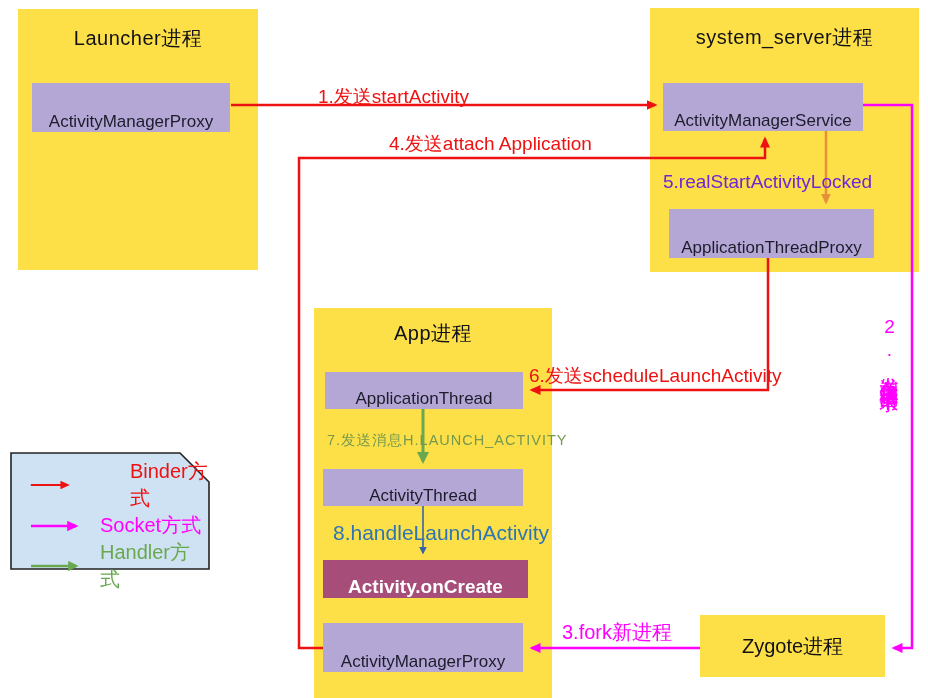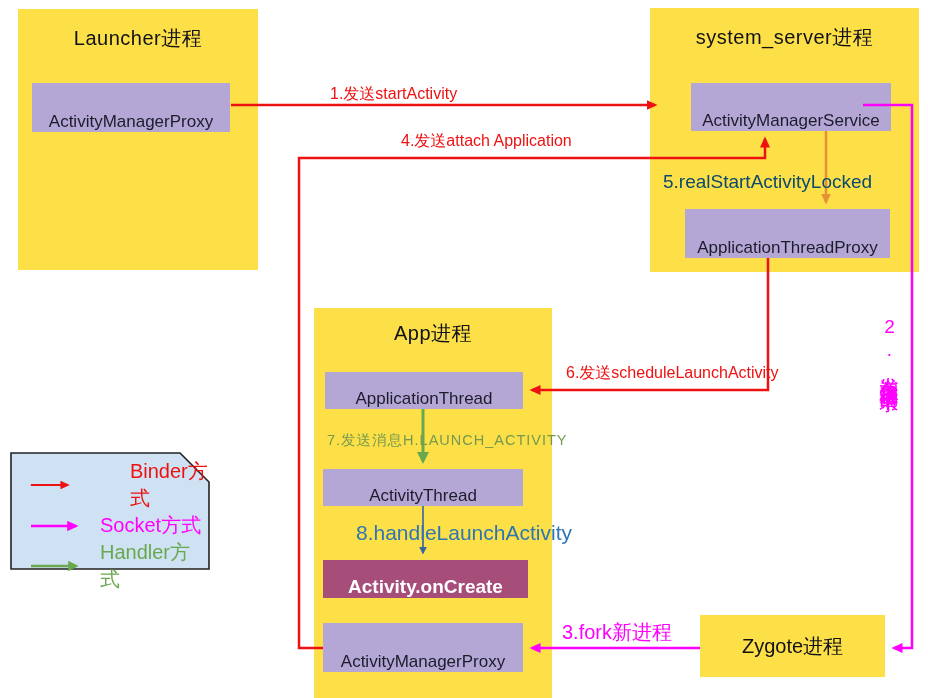--- a/index.html
+++ b/index.html
@@ -14,22 +14,22 @@
     text-align:center;font-size:20px;color:#111118;padding-top:16px;letter-spacing:0.5px;
   }
   .node{
     position:absolute;background:#b4a7d6;display:flex;align-items:flex-end;justify-content:center;
     font-size:17px;color:#1c1c2b;
   }
   .node.highlight{
     background:#a64d79;color:#ffffff;font-weight:bold;font-size:19px;
   }
   .arrow-label{position:absolute;white-space:nowrap;}
-  .lab-red{color:#ee1111;font-size:16px;margin-left:12px;}
-  .lab-orange{color:#0c4a6e;font-size:19px;}
+  .lab-red{color:#ee1111;font-size:19px;}
+  .lab-orange{color:#6d28d9;font-size:19px;}
   .lab-magenta{color:#ff00ff;font-size:20px;}
   .lab-green{color:#74994f;font-size:14.5px;letter-spacing:1px;}
   .lab-blue{color:#2e75b6;font-size:21px;}
   .lab-vertical{
     writing-mode:vertical-rl;text-orientation:upright;
     font-size:19px;line-height:22px;letter-spacing:2px;color:#ff00ff;
   }
   svg.overlay{position:absolute;left:0;top:0;pointer-events:none;}
   .legend{
     position:absolute;left:10px;top:452px;width:200px;height:118px;
@@ -52,24 +52,24 @@
 
   <div class="proc" style="left:18px;top:9px;width:240px;height:261px;">
     <div class="proc-title">Launcher进程</div>
     <div class="node" style="left:14px;top:74px;width:198px;height:49px;">
       <span>ActivityManagerProxy</span>
     </div>
   </div>
 
   <div class="proc" style="left:650px;top:8px;width:269px;height:264px;">
     <div class="proc-title">system_server进程</div>
-    <div class="node" style="left:13px;top:75px;width:200px;height:48px;margin-left:28px;">
+    <div class="node" style="left:13px;top:75px;width:200px;height:48px;">
       <span>ActivityManagerService</span>
     </div>
-    <div class="node" style="left:19px;top:201px;width:205px;height:49px;margin-left:16px;">
+    <div class="node" style="left:19px;top:201px;width:205px;height:49px;">
       <span>ApplicationThreadProxy</span>
     </div>
   </div>
 
   <div class="proc" style="left:314px;top:308px;width:238px;height:472px;">
     <div class="proc-title" style="padding-top:12px;">App进程</div>
     <div class="node" style="left:11px;top:64px;width:198px;height:37px;">
       <span>ApplicationThread</span>
     </div>
     <div class="node" style="left:9px;top:161px;width:200px;height:37px;">
@@ -119,23 +119,23 @@
     <path d="M826,131 V202" stroke="#e69138" stroke-width="2.5" fill="none" marker-end="url(#arrO)"></path>
 
     <path d="M423,409 V461" stroke="#6aa84f" stroke-width="3" fill="none" marker-end="url(#arrG)"></path>
 
     <path d="M423,506 V553" stroke="#3465a4" stroke-width="1.6" fill="none" marker-end="url(#arrB)"></path>
   </svg>
 
   <div class="arrow-label lab-red" style="left:318px;top:84px;">1.发送startActivity</div>
   <div class="arrow-label lab-red" style="left:389px;top:131px;">4.发送attach Application</div>
   <div class="arrow-label lab-orange" style="left:663px;top:171px;">5.realStartActivityLocked</div>
-  <div class="arrow-label lab-red" style="left:554px;top:363px;">6.发送scheduleLaunchActivity</div>
+  <div class="arrow-label lab-red" style="left:529px;top:363px;">6.发送scheduleLaunchActivity</div>
   <div class="arrow-label lab-green" style="left:327px;top:431px;">7.发送消息H.LAUNCH_ACTIVITY</div>
-  <div class="arrow-label lab-blue" style="left:356px;top:521px;">8.handleLaunchActivity</div>
+  <div class="arrow-label lab-blue" style="left:333px;top:521px;">8.handleLaunchActivity</div>
   <div class="arrow-label lab-magenta" style="left:562px;top:619px;">3.fork新进程</div>
   <div class="arrow-label lab-vertical" style="left:878px;top:316px;height:230px;">2.发送创建进程的请求</div>
 
   <div class="legend">
     <svg class="legend-bg" width="200" height="118" viewBox="0 0 200 118">
       <polygon points="1,1 170,1 199,30 199,117 1,117" fill="#cfe2f3" stroke="#222222" stroke-width="1.6"></polygon>
     </svg>
     <div class="legend-rows">
       <div class="legend-row">
         <svg width="56" height="12" viewBox="0 0 56 12">

